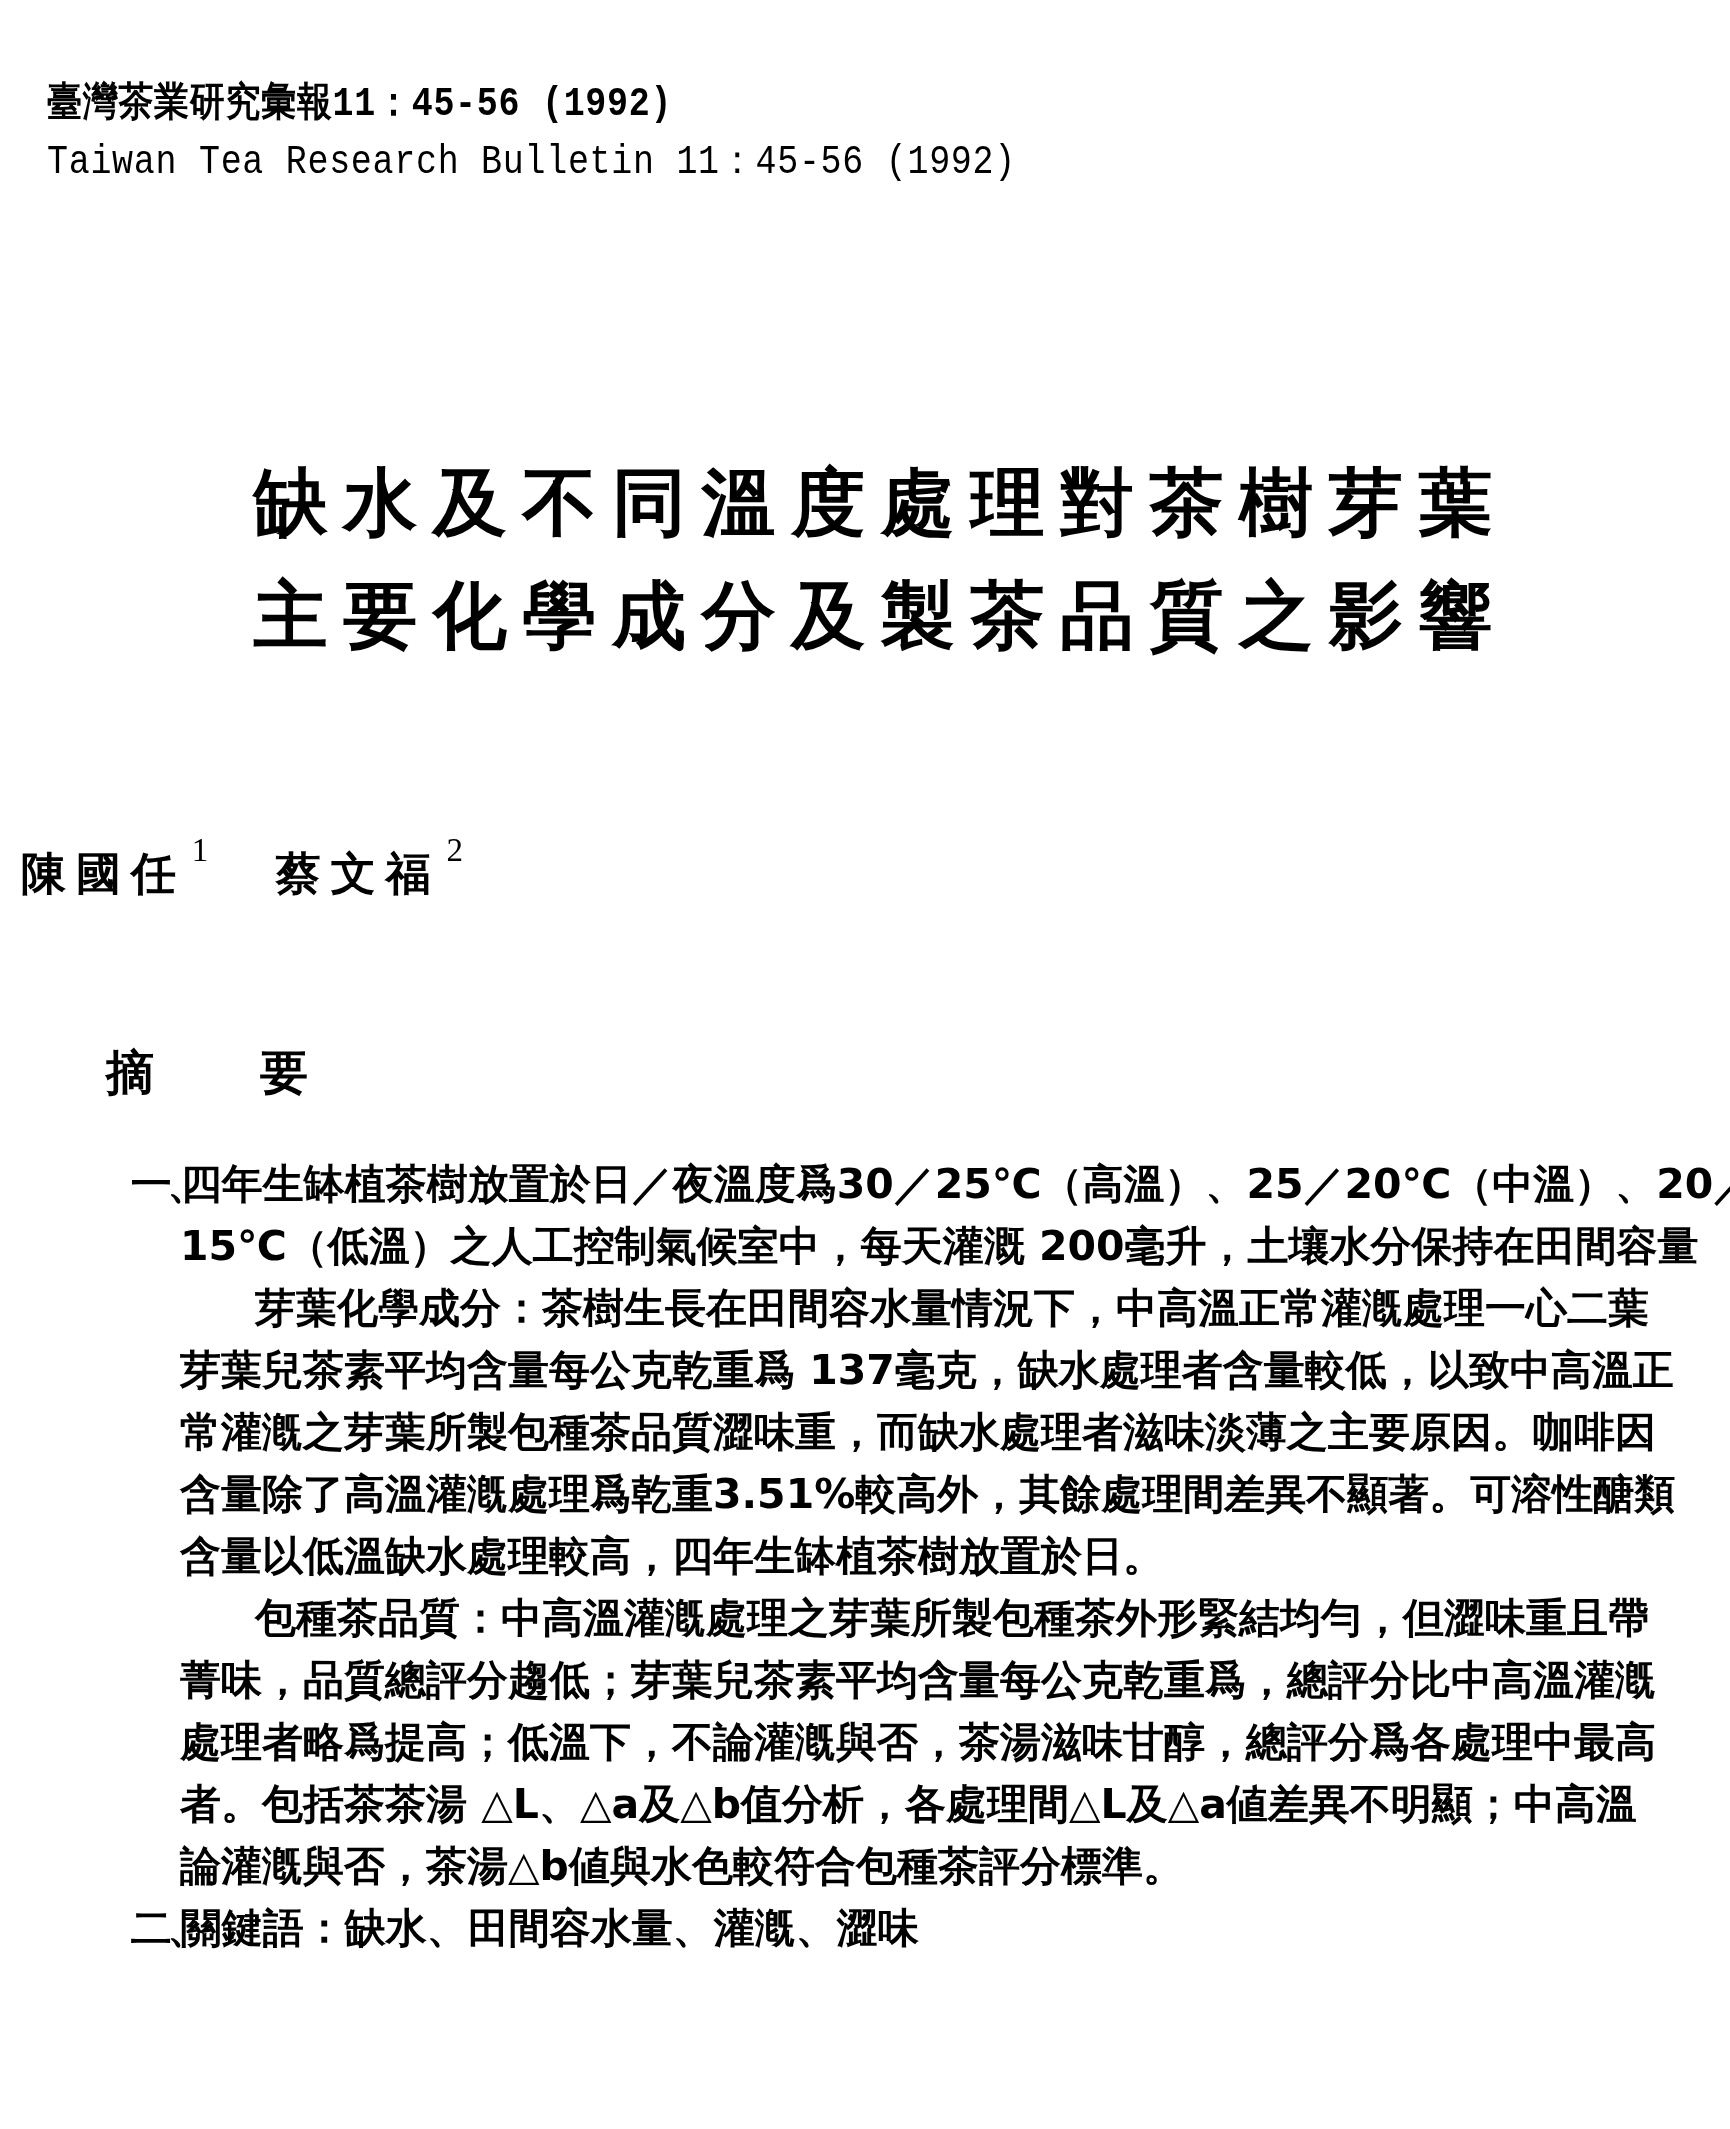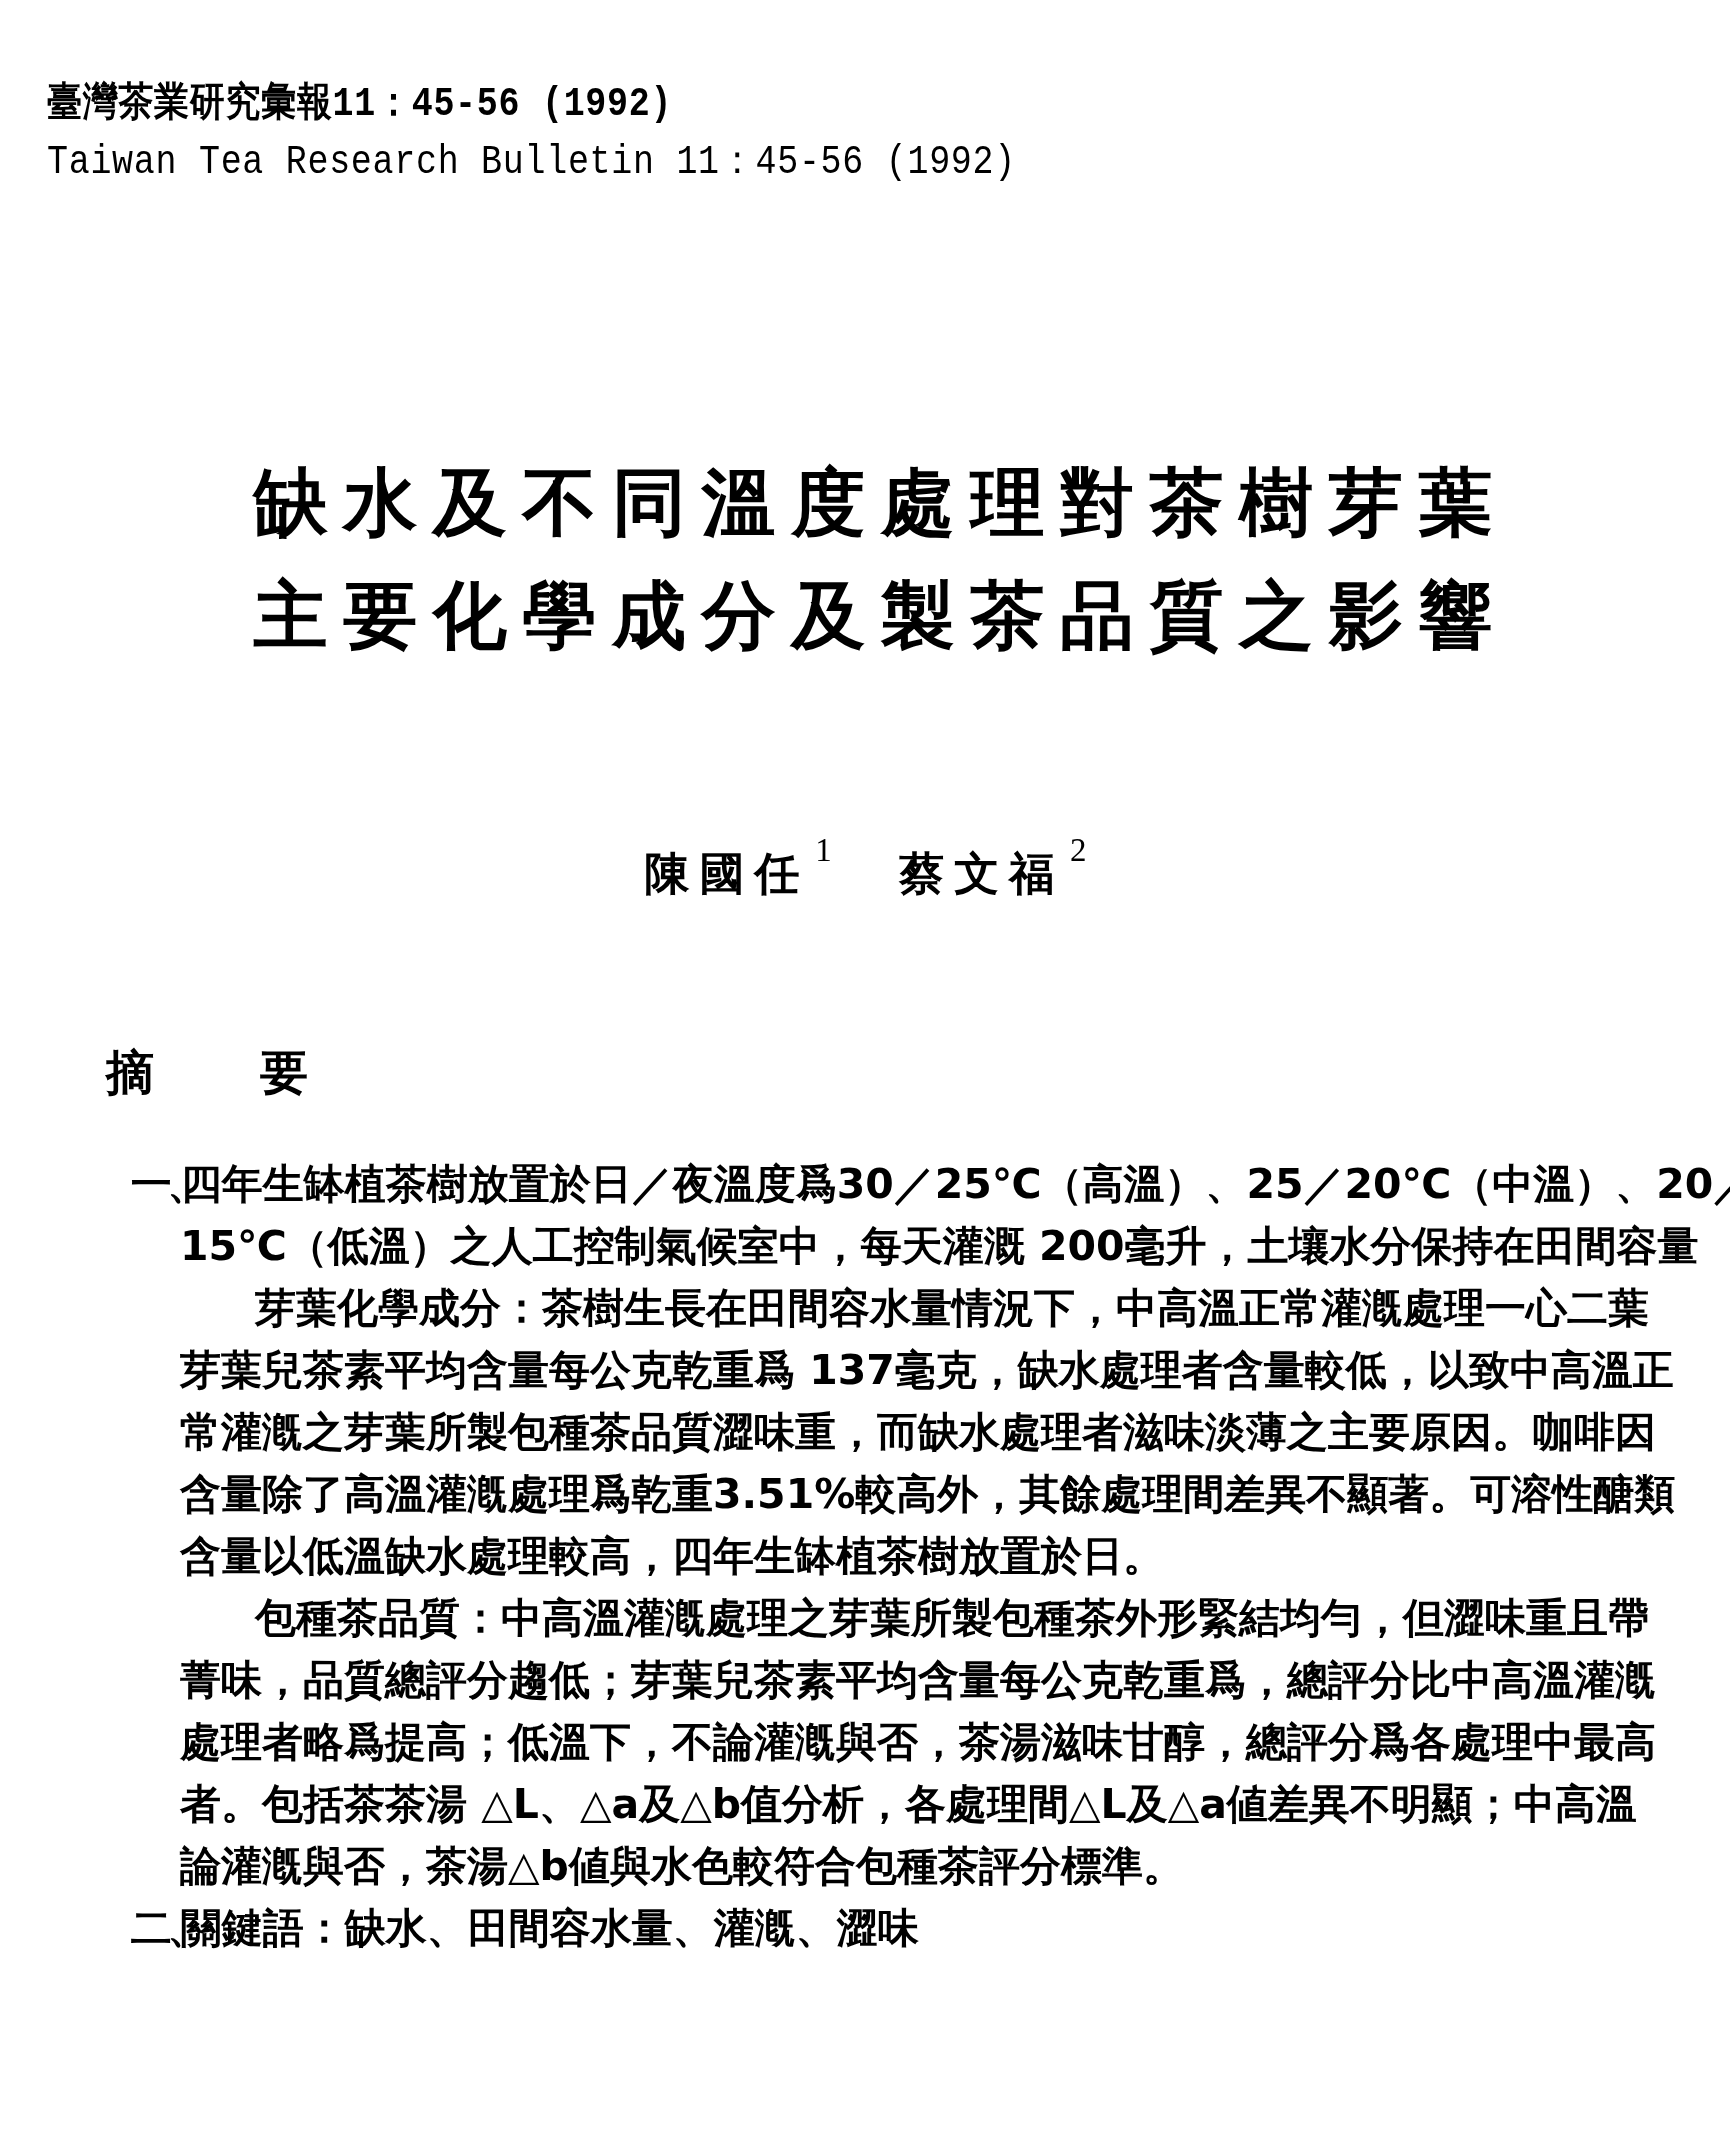--- a/index.html
+++ b/index.html
@@ -18,21 +18,21 @@
     .journal .line-en { font-weight: normal; }
     .title {
       position: absolute; left: 248px; width: 1260px; top: 446px;
       text-align: right;
       font-family: "DejaVu Serif", "Liberation Serif", serif;
       font-size: 74px; line-height: 113px; letter-spacing: 15.6px;
       font-weight: bold;
     }
     .authors {
       position: absolute; left: 0; width: 1731px; top: 832px;
-      text-align: center;
+      text-align: left;
       font-family: "DejaVu Serif", "Liberation Serif", serif;
       font-size: 45px; font-weight: bold; letter-spacing: 10px;
     }
     .authors .author { display: inline-block; margin: 0 21px; }
     .authors sup {
       font-family: "Liberation Serif", serif; font-weight: normal;
       font-size: 33px; letter-spacing: 0; vertical-align: 28px; margin-left: 5.7px;
     }
     .abstract-heading {
       position: absolute; left: 0; width: 1731px; top: 1041px;

